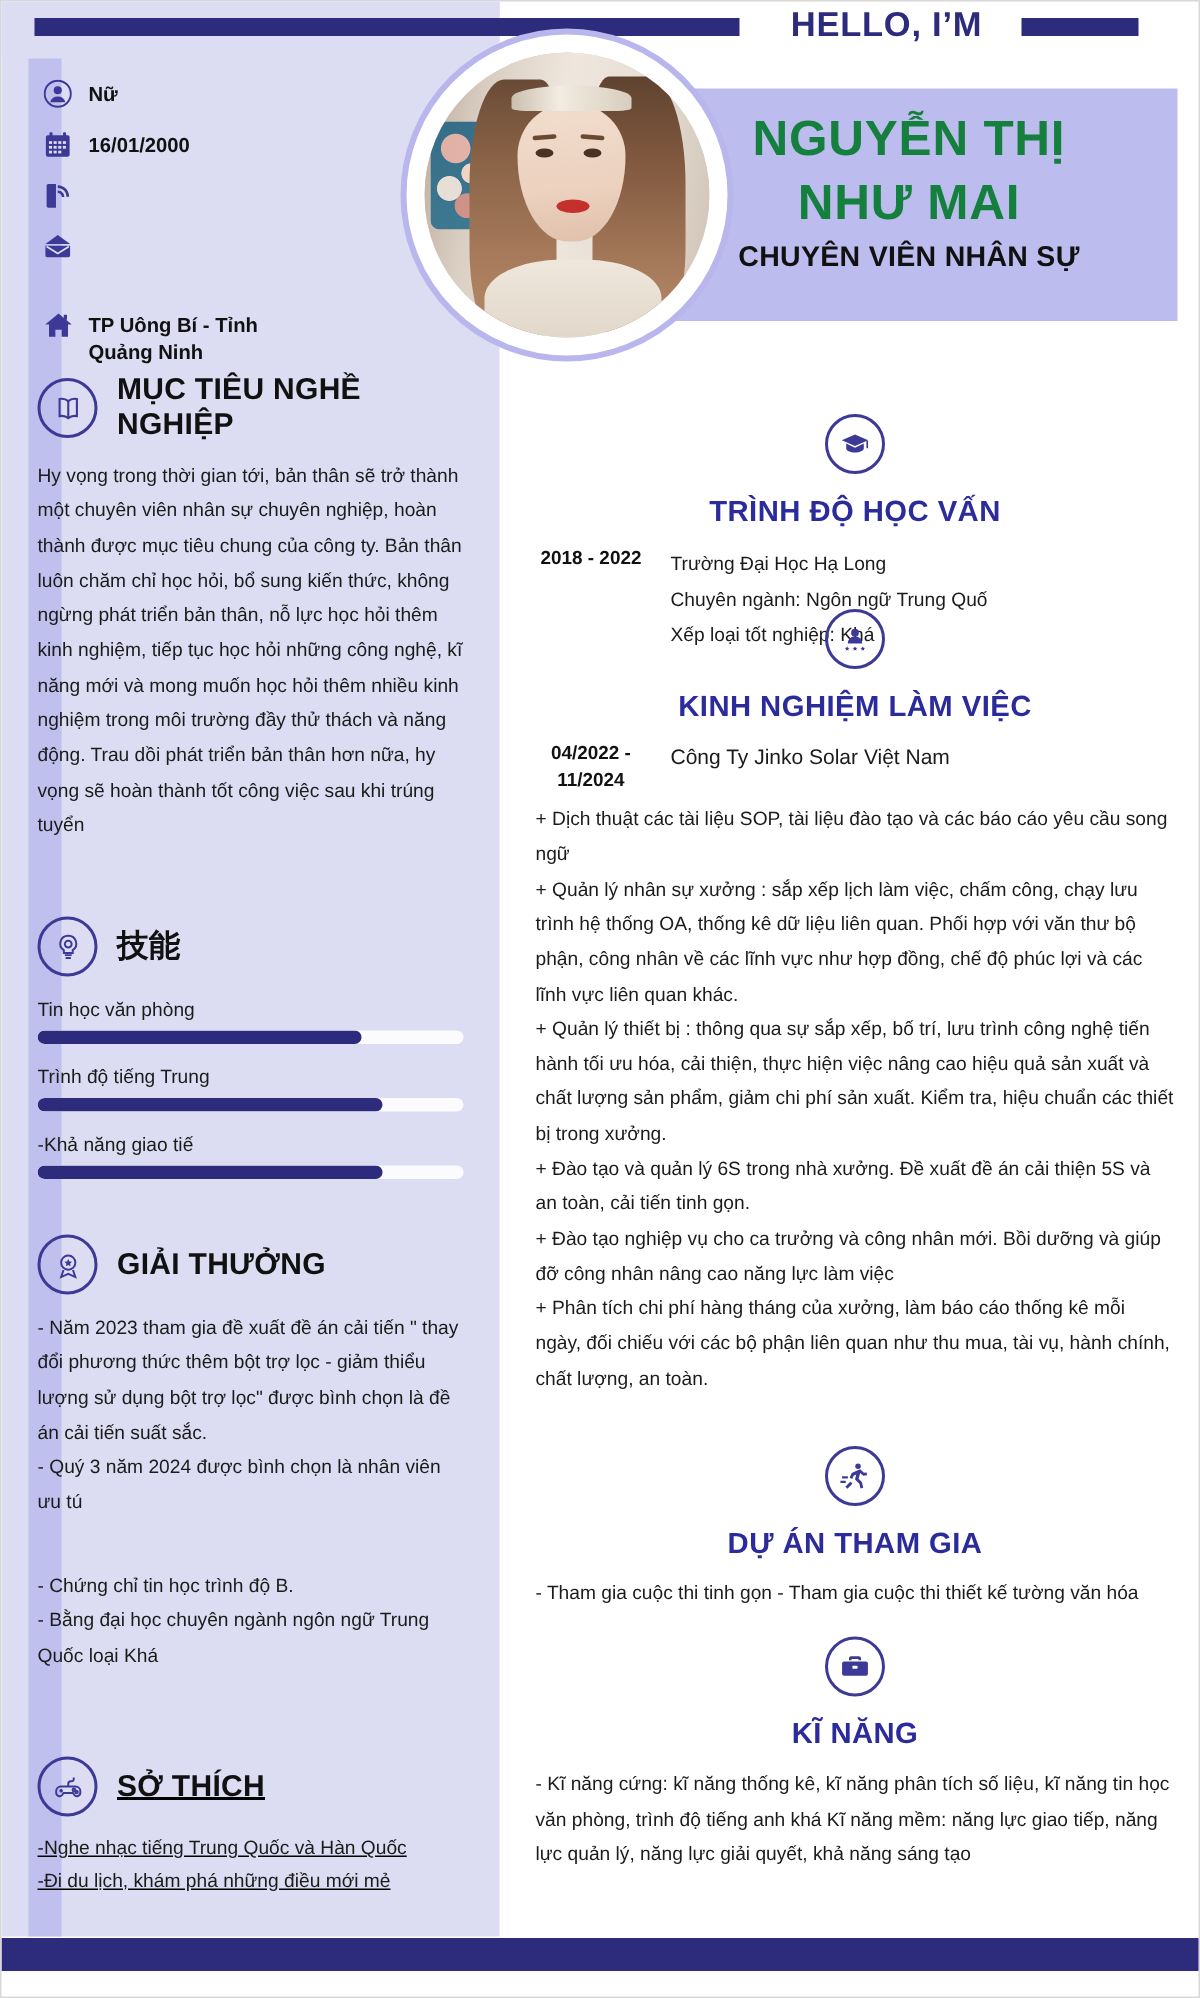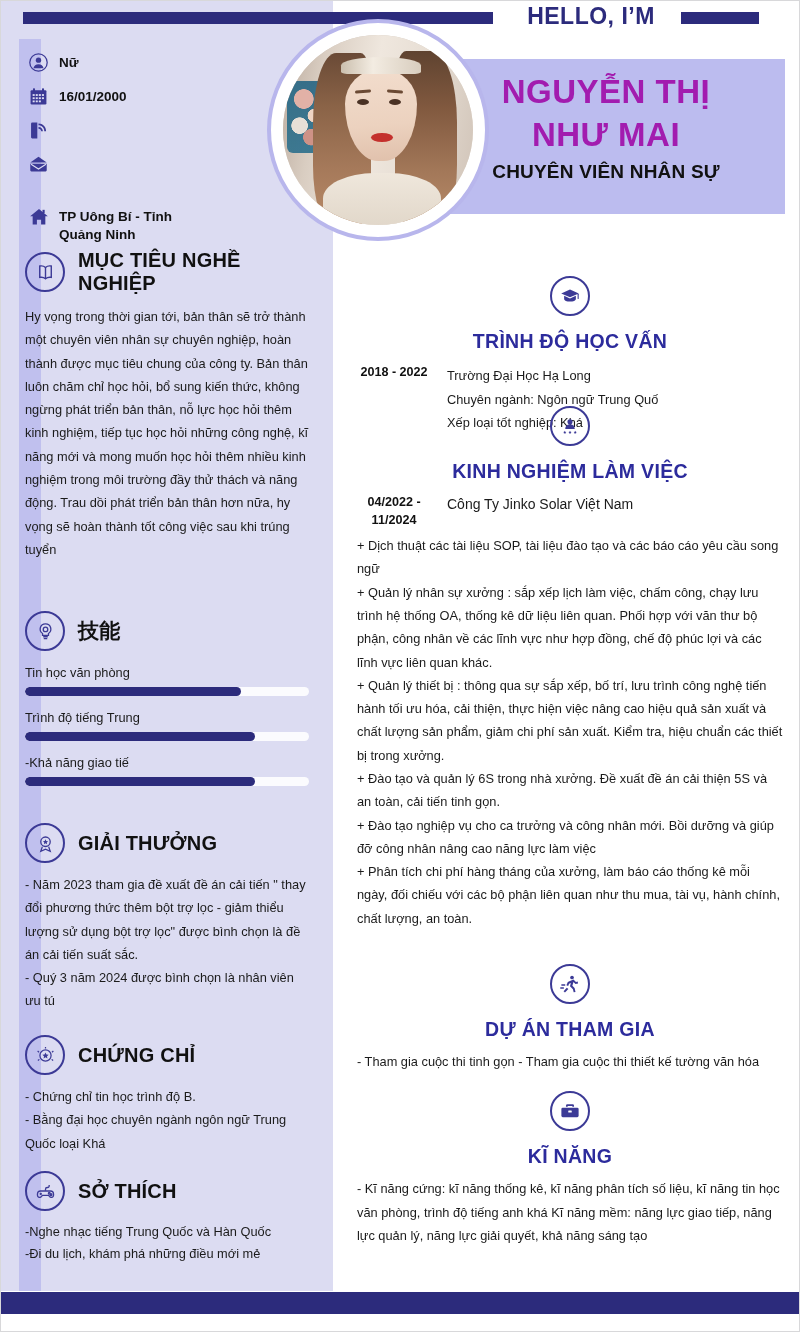--- a/index.html
+++ b/index.html
@@ -55,21 +55,21 @@
   
   .name-band {
     position: absolute; left: 332px; top: 58px;
     width: 452px; height: 155px;
     background: #bcbcef;
   }
   .name-line {
     position: absolute; left: 430px; width: 350px;
     text-align: center;
     font-size: 33px; font-weight: bold;
-    color: #a21caf; letter-spacing: .5px;
+    color: #15803d; letter-spacing: .5px;
   }
   #name1 { top: 72px; }
   #name2 { top: 115px; }
   .job-title {
     position: absolute; left: 430px; top: 160px; width: 350px;
     text-align: center;
     font-size: 19px; font-weight: bold; color: #111;
     letter-spacing: .2px;
   }
 
@@ -324,37 +324,27 @@
       </span>
       <span class="sec-title-l">GIẢI THƯỞNG</span>
     </div>
     <div class="body-l">
       <p>- Năm 2023 tham gia đề xuất đề án cải tiến " thay đổi phương thức thêm bột trợ lọc - giảm thiểu lượng sử dụng bột trợ lọc" được bình chọn là đề án cải tiến suất sắc.</p>
       <p>- Quý 3 năm 2024 được bình chọn là nhân viên ưu tú</p>
     </div>
   </div>
 
   <div class="sec" style="left:24px; top:1034px; width:288px;">
-    <div class="sec-head">
-      <span class="sec-circle">
-        <svg width="21" height="21" viewBox="0 0 24 24" fill="none" stroke="currentColor" stroke-width="1.4">
-          <circle cx="12" cy="12" r="6.4"></circle>
-          <path d="M12 8.6l1.1 2.3 2.5.3-1.9 1.7.5 2.5-2.2-1.3-2.2 1.3.5-2.5L8.4 11.2l2.5-.3z" fill="currentColor" stroke="none"></path>
-          <path d="M4.6 8.2 3 6.8M19.4 8.2 21 6.8M5 16.4 3.3 17.8M19 16.4 20.7 17.8M12 4V2.2"></path>
-        </svg>
-      </span>
-      <span class="sec-title-l">CHỨNG CHỈ</span>
-    </div>
     <div class="body-l">
       <p>- Chứng chỉ tin học trình độ B.</p>
       <p>- Bằng đại học chuyên ngành ngôn ngữ Trung Quốc loại Khá</p>
     </div>
   </div>
 
-  <div class="sec" style="left:24px; top:1170px; width:288px;">
+  <div class="sec" style="left:24px; top:1170px; width:288px;text-decoration:underline;">
     <div class="sec-head">
       <span class="sec-circle">
         <svg width="21" height="21" viewBox="0 0 24 24" fill="none" stroke="currentColor" stroke-width="1.5">
           <path d="M6.4 11.4h11.2a3.6 3.6 0 0 1 3.6 3.6v1.2a2.6 2.6 0 0 1-4.7 1.5l-.9-1.3H8.4l-.9 1.3A2.6 2.6 0 0 1 2.8 16.2V15a3.6 3.6 0 0 1 3.6-3.6z"></path>
           <path d="M6.6 13.4v2.6M5.3 14.7h2.6"></path>
           <circle cx="16.3" cy="14" r="1"></circle>
             <circle cx="18.3" cy="15.6" r="1"></circle>
           <path d="M12 11.2V9.4a2 2 0 0 1 2-2h.6a1.6 1.6 0 0 0 1.6-1.6V4.6"></path>
         </svg>
       </span>

